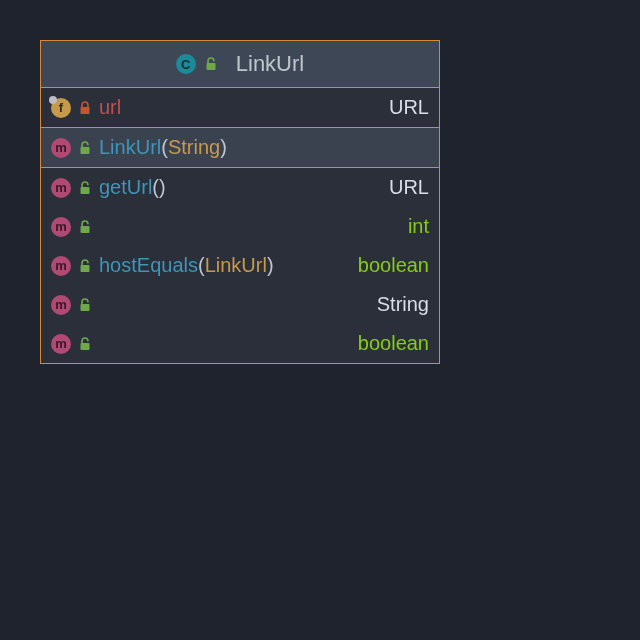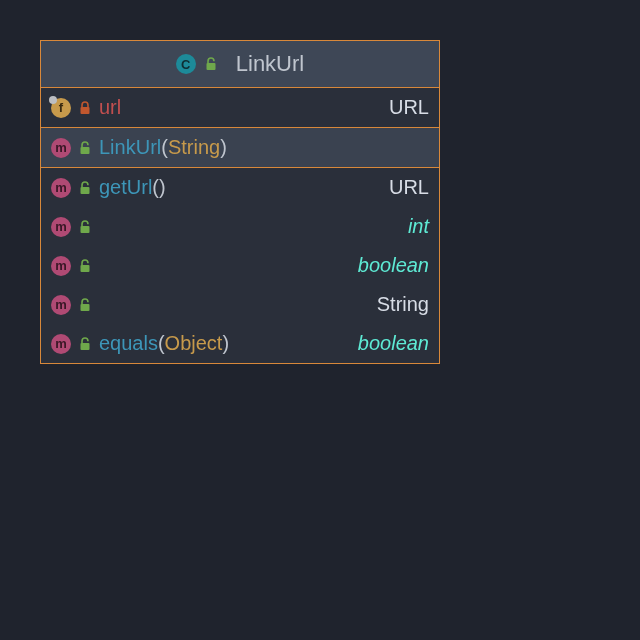--- a/index.html
+++ b/index.html
@@ -72,21 +72,21 @@
   .lock {
     width: 14px;
     display: inline-block;
     flex-shrink: 0;
   }
   .lock svg { display: block; }
   .member-name { color: #3d96b8; }
   .member-name .params { color: #c79a4b; }
   .paren { color: #bfc5ce; }
   .type { margin-left: auto; color: #d8dde6; }
-  .type.primitive { color: #5eead4; font-style: italic; }
+  .type.primitive { color: #84cc16; }
   .field-name { color: #c14f4f; }
 </style>
 </head>
 <body>
 
 <div class="diagram">
 
   <div class="class-header">
     <span class="icon-circle icon-c">C</span>
     <span class="lock">
@@ -150,38 +150,38 @@
         <span class="type primitive">int</span>
       </div>
       <div class="row">
         <span class="icon-circle icon-m">m</span>
         <span class="lock">
           <svg viewBox="0 0 14 14" width="14" height="14">
             <path d="M4 6V4.2C4 2.4 5.3 1 7 1s3 1.4 3 3.2" fill="none" stroke="#6fa84b" stroke-width="1.6"></path>
             <rect x="2.5" y="6" width="9" height="7" rx="1" fill="#6fa84b"></rect>
           </svg>
         </span>
+        <span class="member-name">hostEquals<span class="paren">(</span><span class="params">LinkUrl</span><span class="paren">)</span></span>
         <span class="type primitive">boolean</span>
       </div>
       <div class="row">
         <span class="icon-circle icon-m">m</span>
         <span class="lock">
           <svg viewBox="0 0 14 14" width="14" height="14">
             <path d="M4 6V4.2C4 2.4 5.3 1 7 1s3 1.4 3 3.2" fill="none" stroke="#6fa84b" stroke-width="1.6"></path>
             <rect x="2.5" y="6" width="9" height="7" rx="1" fill="#6fa84b"></rect>
           </svg>
         </span>
         <span class="type">String</span>
       </div>
       <div class="row">
         <span class="icon-circle icon-m">m</span>
         <span class="lock">
           <svg viewBox="0 0 14 14" width="14" height="14">
             <path d="M4 6V4.2C4 2.4 5.3 1 7 1s3 1.4 3 3.2" fill="none" stroke="#6fa84b" stroke-width="1.6"></path>
             <rect x="2.5" y="6" width="9" height="7" rx="1" fill="#6fa84b"></rect>
           </svg>
         </span>
-        <span class="member-name">equals<span class="paren">(</span><span class="params">Object</span><span class="paren">)</span></span>
         <span class="type primitive">boolean</span>
       </div>
     </div>
 
 </div>
 
 </body></html>

